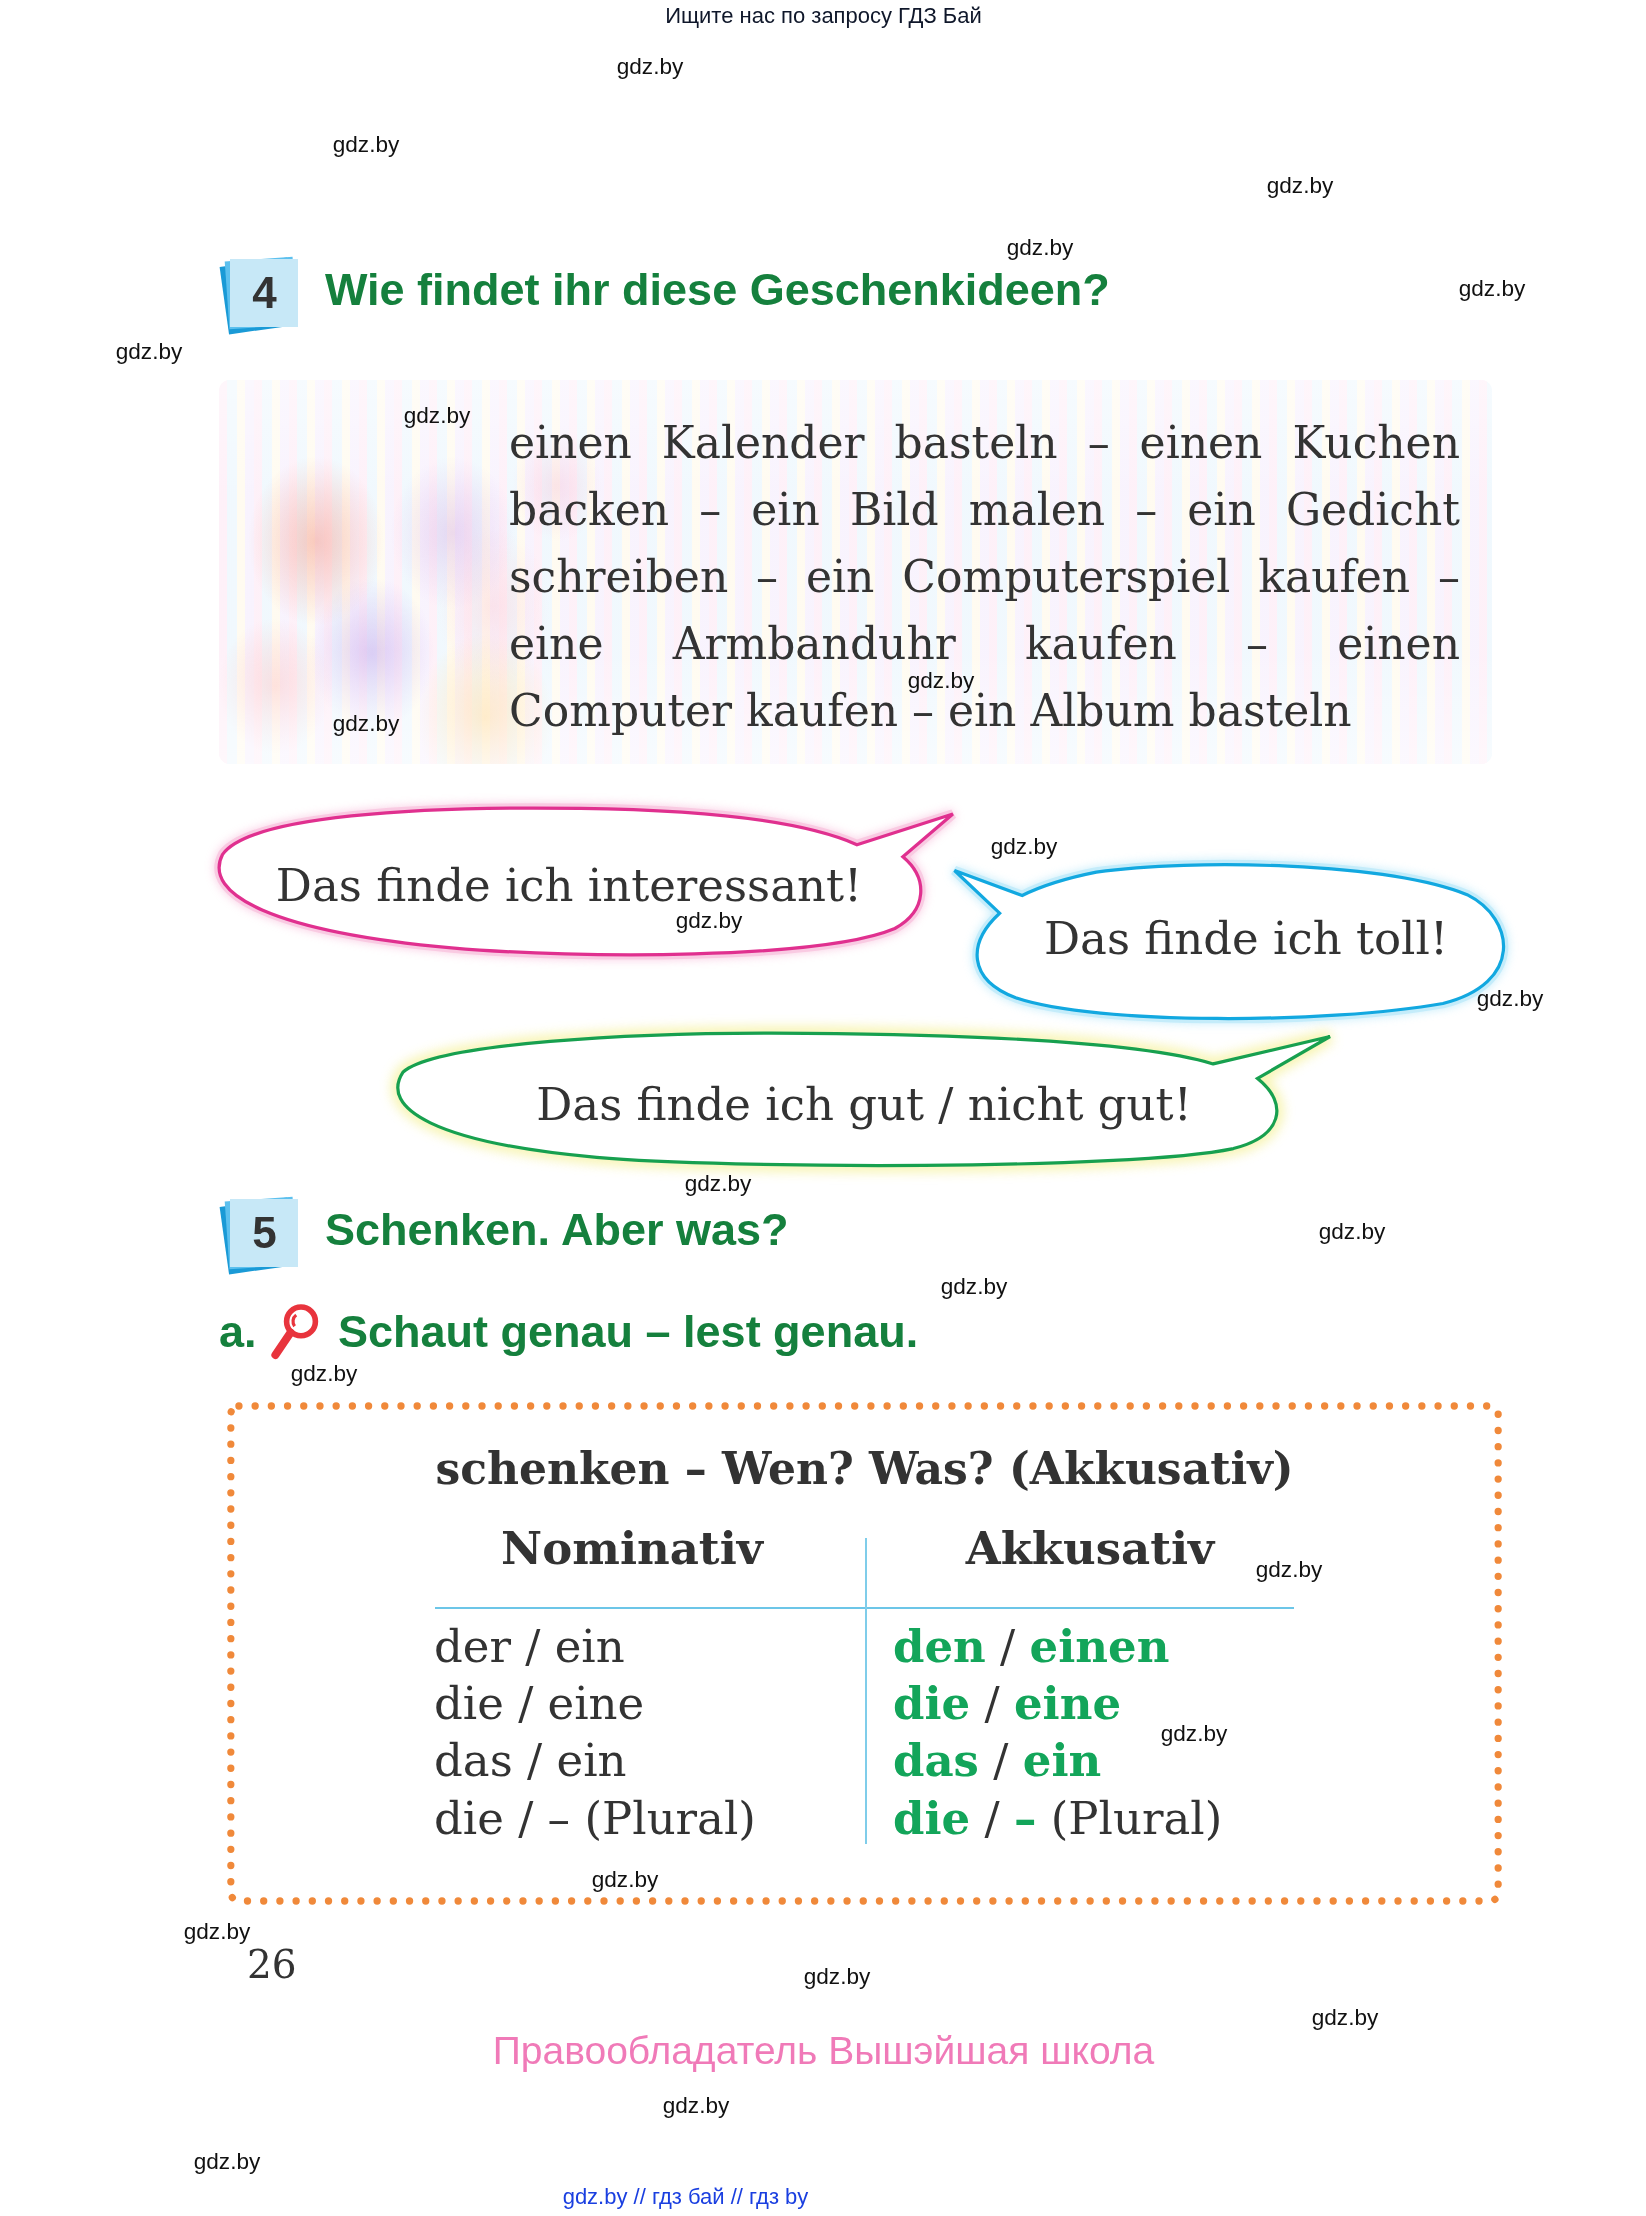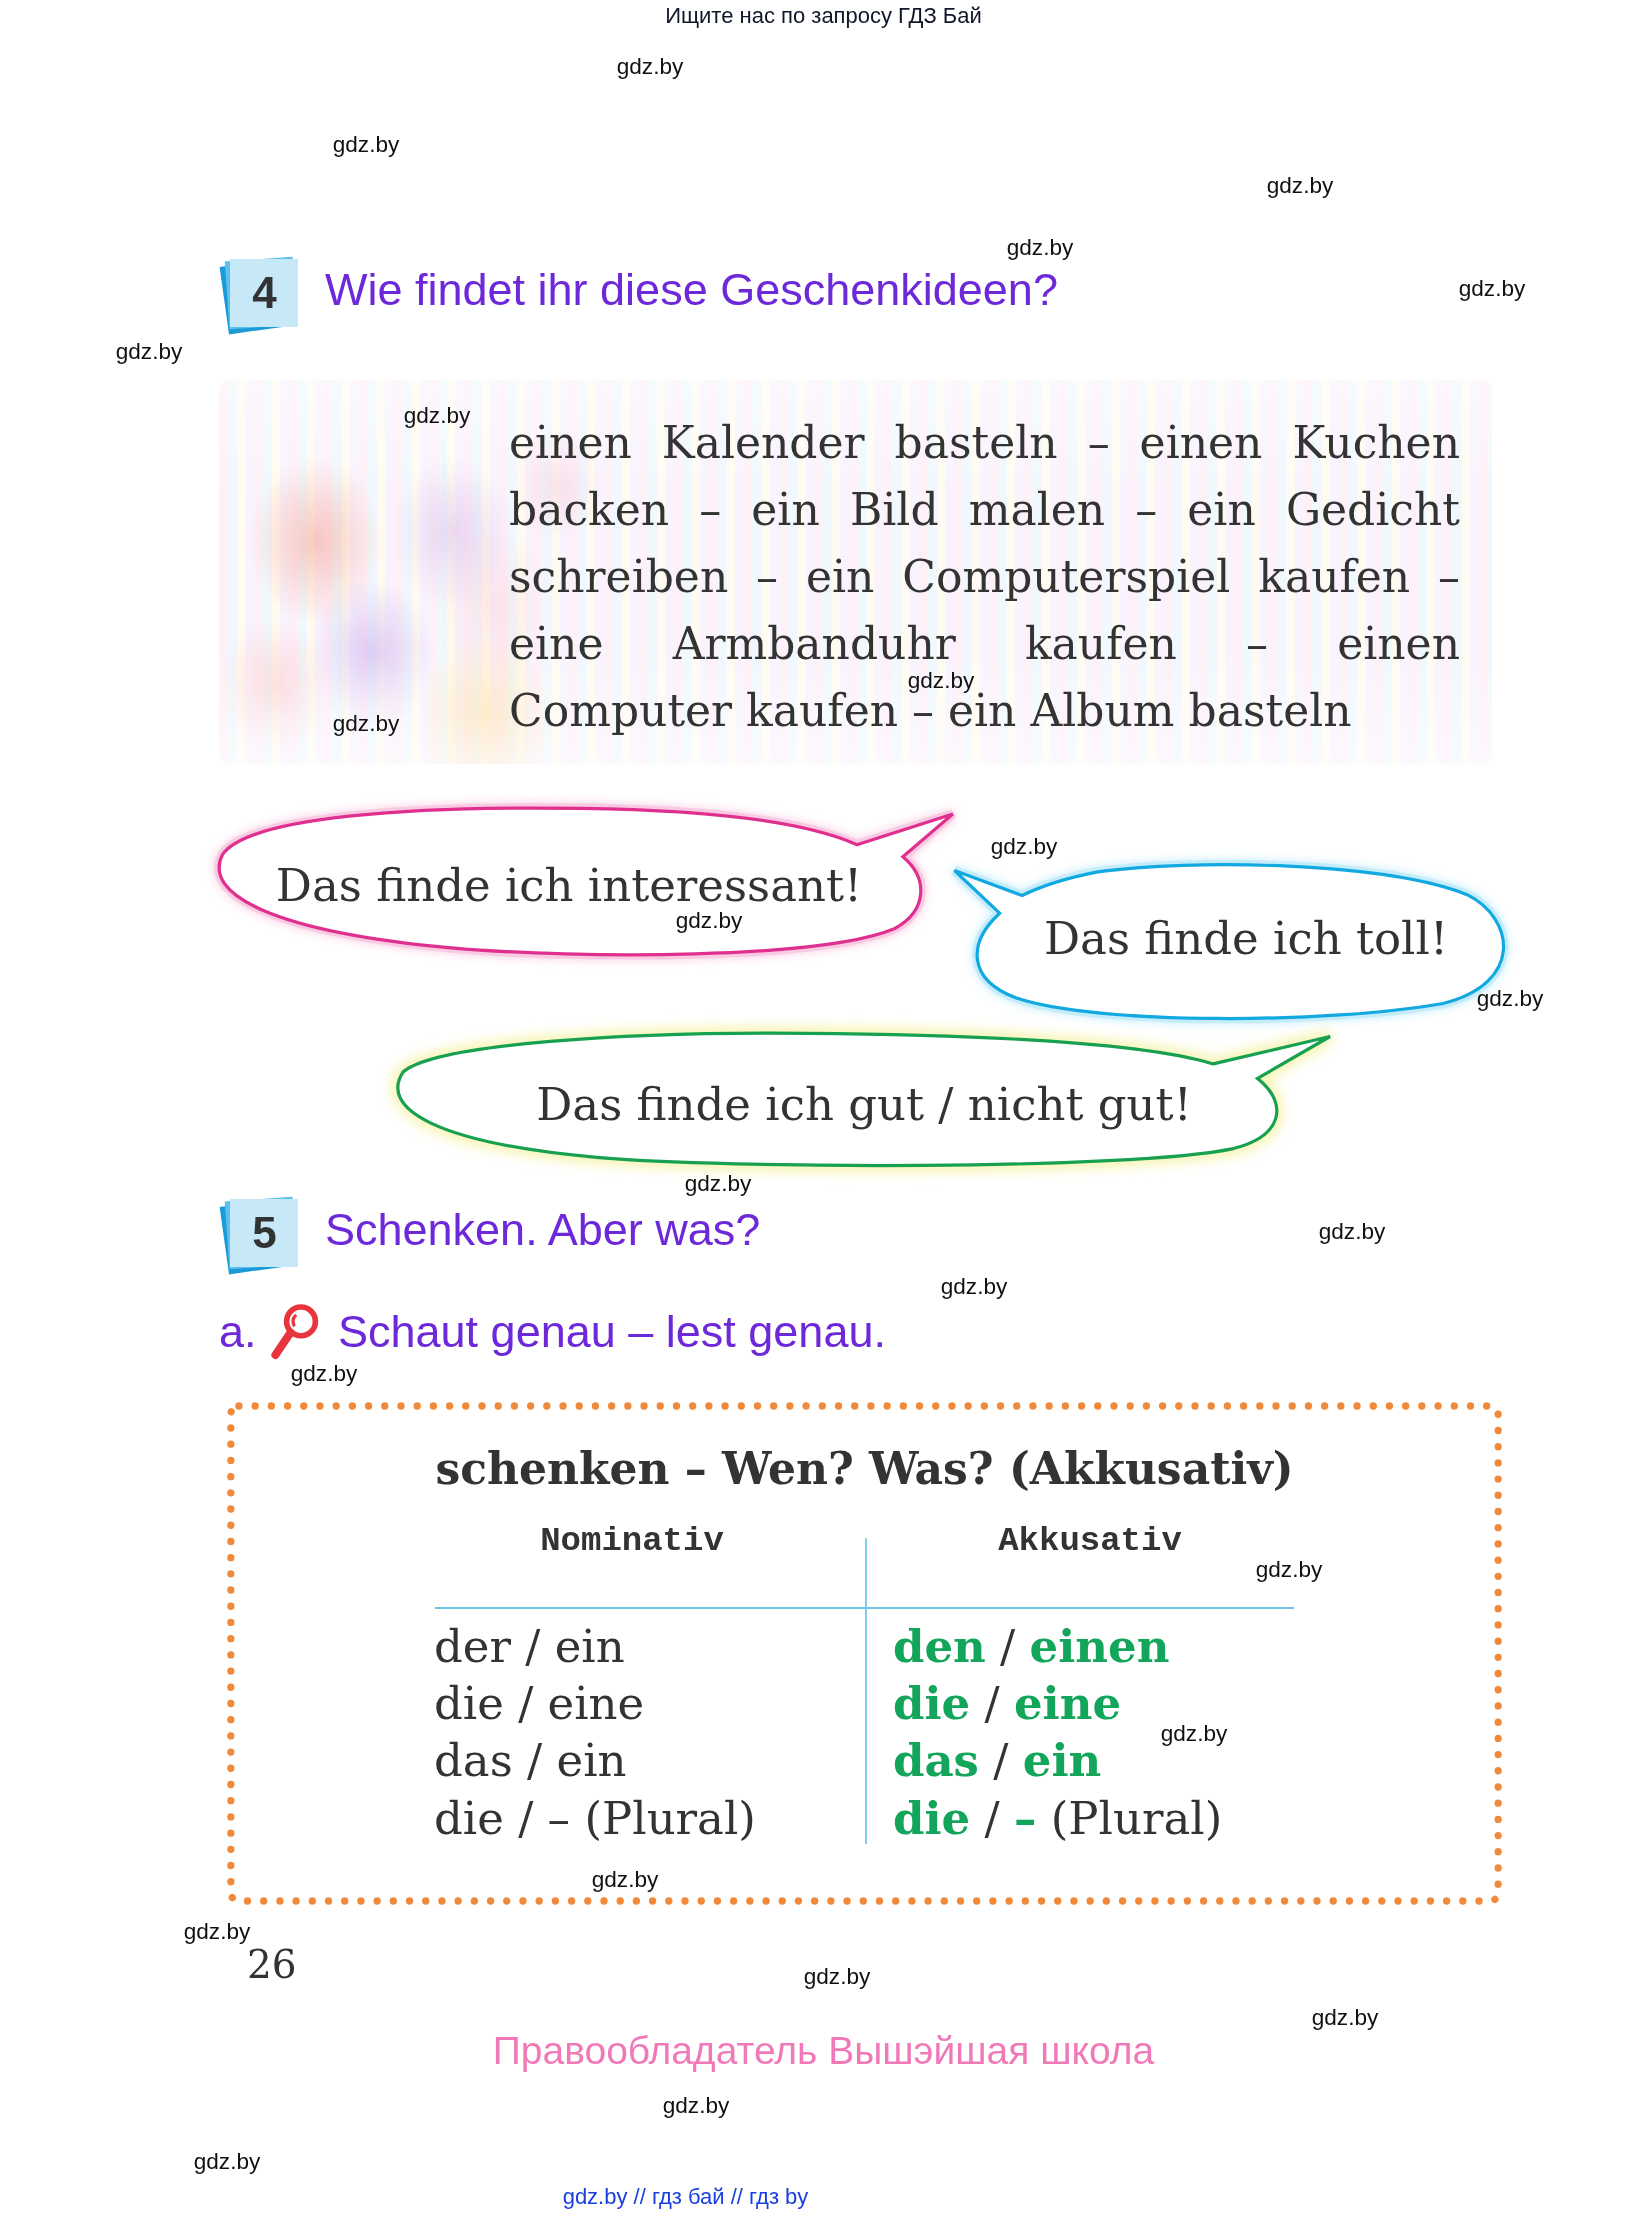--- a/index.html
+++ b/index.html
@@ -4,21 +4,21 @@
 <style>
   html,body{margin:0;padding:0;background:#fff;}
   body{width:1647px;height:2216px;position:relative;overflow:hidden;font-family:"Liberation Sans",sans-serif;color:#333;}
   .abs{position:absolute;}
   .top-banner{left:0;width:1647px;top:3.2px;text-align:center;color:#0f172a;font-size:22px;}
   .wm{font-family:"Liberation Sans",sans-serif;font-size:22.6px;color:#111;transform:translate(-50%,-50%);white-space:nowrap;}
   .badge{width:74px;height:73px;}
   .badge .back1{position:absolute;left:0;top:6.4px;width:68px;height:68px;background:#1a9ad6;transform:rotate(-8deg);}
   .badge .back2{position:absolute;left:3.2px;top:3.2px;width:68px;height:68px;background:#5cc0ee;transform:rotate(-4deg);}
   .badge .front{position:absolute;left:6.4px;top:3.2px;width:68px;height:68px;background:#c7e8f7;display:flex;align-items:center;justify-content:center;font-weight:bold;font-size:44px;color:#333;}
-  .heading{font-weight:normal;font-size:45px;color:#6d28d9;white-space:nowrap;}
+  .heading{font-weight:bold;font-size:45px;color:#15803d;white-space:nowrap;}
   .serif{font-family:"DejaVu Serif","Liberation Serif",serif;}
   .balloon-panel{left:219px;top:380px;width:1273px;height:384px;
     background:
       radial-gradient(ellipse 97px 121px at 97px 161px, rgba(240,130,110,.55), transparent 70%),
       radial-gradient(ellipse 89px 109px at 234px 153px, rgba(200,150,220,.45), transparent 70%),
       radial-gradient(ellipse 89px 109px at 153px 274px, rgba(180,140,230,.55), transparent 70%),
       radial-gradient(ellipse 81px 113px at 274px 226px, rgba(250,190,200,.45), transparent 70%),
       radial-gradient(ellipse 97px 121px at 266px 338px, rgba(255,200,110,.6), transparent 70%),
       radial-gradient(ellipse 81px 97px at 56px 306px, rgba(250,160,160,.45), transparent 70%),
       radial-gradient(ellipse 64px 81px at 338px 105px, rgba(240,170,200,.4), transparent 70%),
@@ -26,21 +26,21 @@
     border-radius:11.3px;
     filter:blur(0.4px);
   }
   .balloon-fade{left:219px;top:380px;width:1273px;height:384px;
     background:linear-gradient(180deg, rgba(255,255,255,.55), rgba(255,255,255,.25) 30%, rgba(255,255,255,.25) 70%, rgba(255,255,255,.6));
     border-radius:11.3px;}
   .ideas{left:509px;top:409px;width:951px;font-size:44px;line-height:67px;color:#333;text-align:justify;text-align-last:left;}
   .bubble-text{font-size:45px;color:#333;white-space:nowrap;transform:translate(-50%,-50%);}
   .grammar-box{left:226px;top:1401px;width:1277px;height:505px;}
   .grammar-title{left:226px;width:1277px;top:1443px;text-align:center;font-weight:bold;font-size:44px;color:#333;}
-  .col-head{font-weight:bold;font-size:34px;color:#333;transform:translateX(-50%);white-space:nowrap;font-family:Liberation Mono, monospace;}
+  .col-head{font-weight:bold;font-size:45px;color:#333;transform:translateX(-50%);white-space:nowrap;}
   .hline{left:435px;top:1607px;width:859px;height:2.4px;background:#6cc6e8;}
   .vline{left:865px;top:1538px;width:1.6px;height:306px;background:#7fcdea;}
   .cell{font-size:45px;color:#333;white-space:nowrap;}
   .cell .g{color:#13a55a;font-weight:bold;}
   .pagenum{left:219px;top:1942px;font-size:39px;color:#333;margin-left:28px;}
   .copyright{left:0;width:1647px;top:2029px;text-align:center;font-size:39px;color:#f07ab8;}
   .footer-links{left:0;width:1371px;top:2184px;text-align:center;font-size:22px;color:#1a3fe0;}
 </style>
 </head>
 <body>

